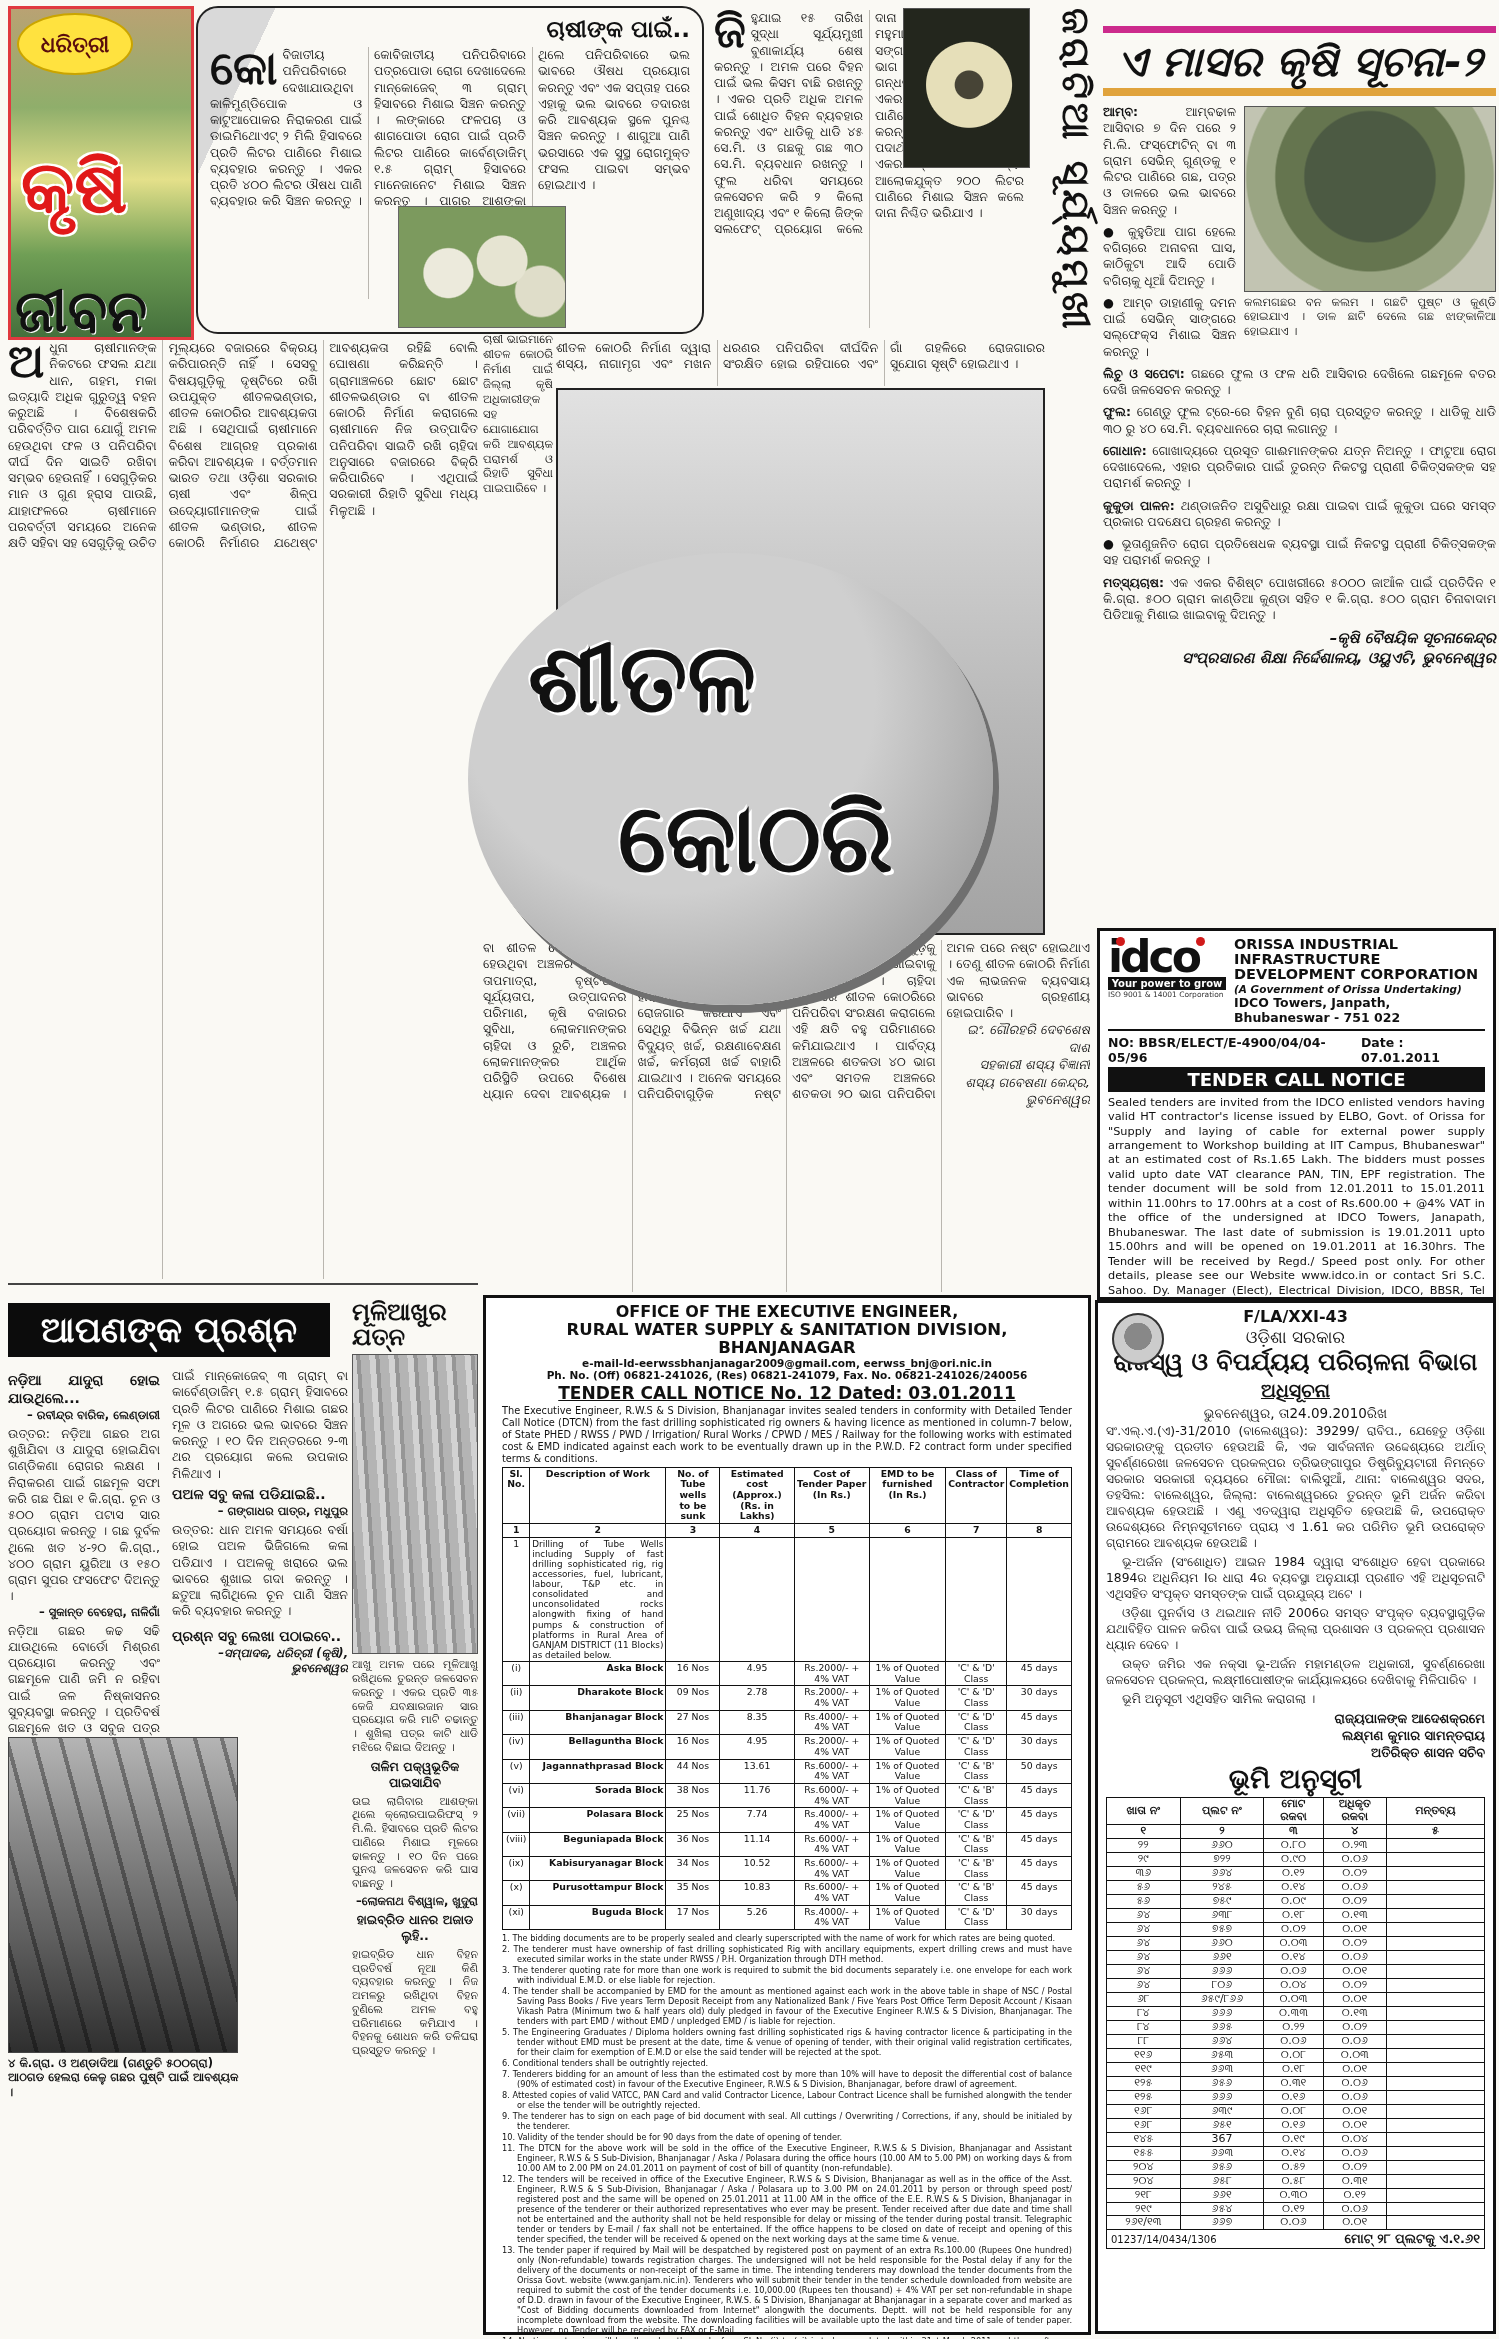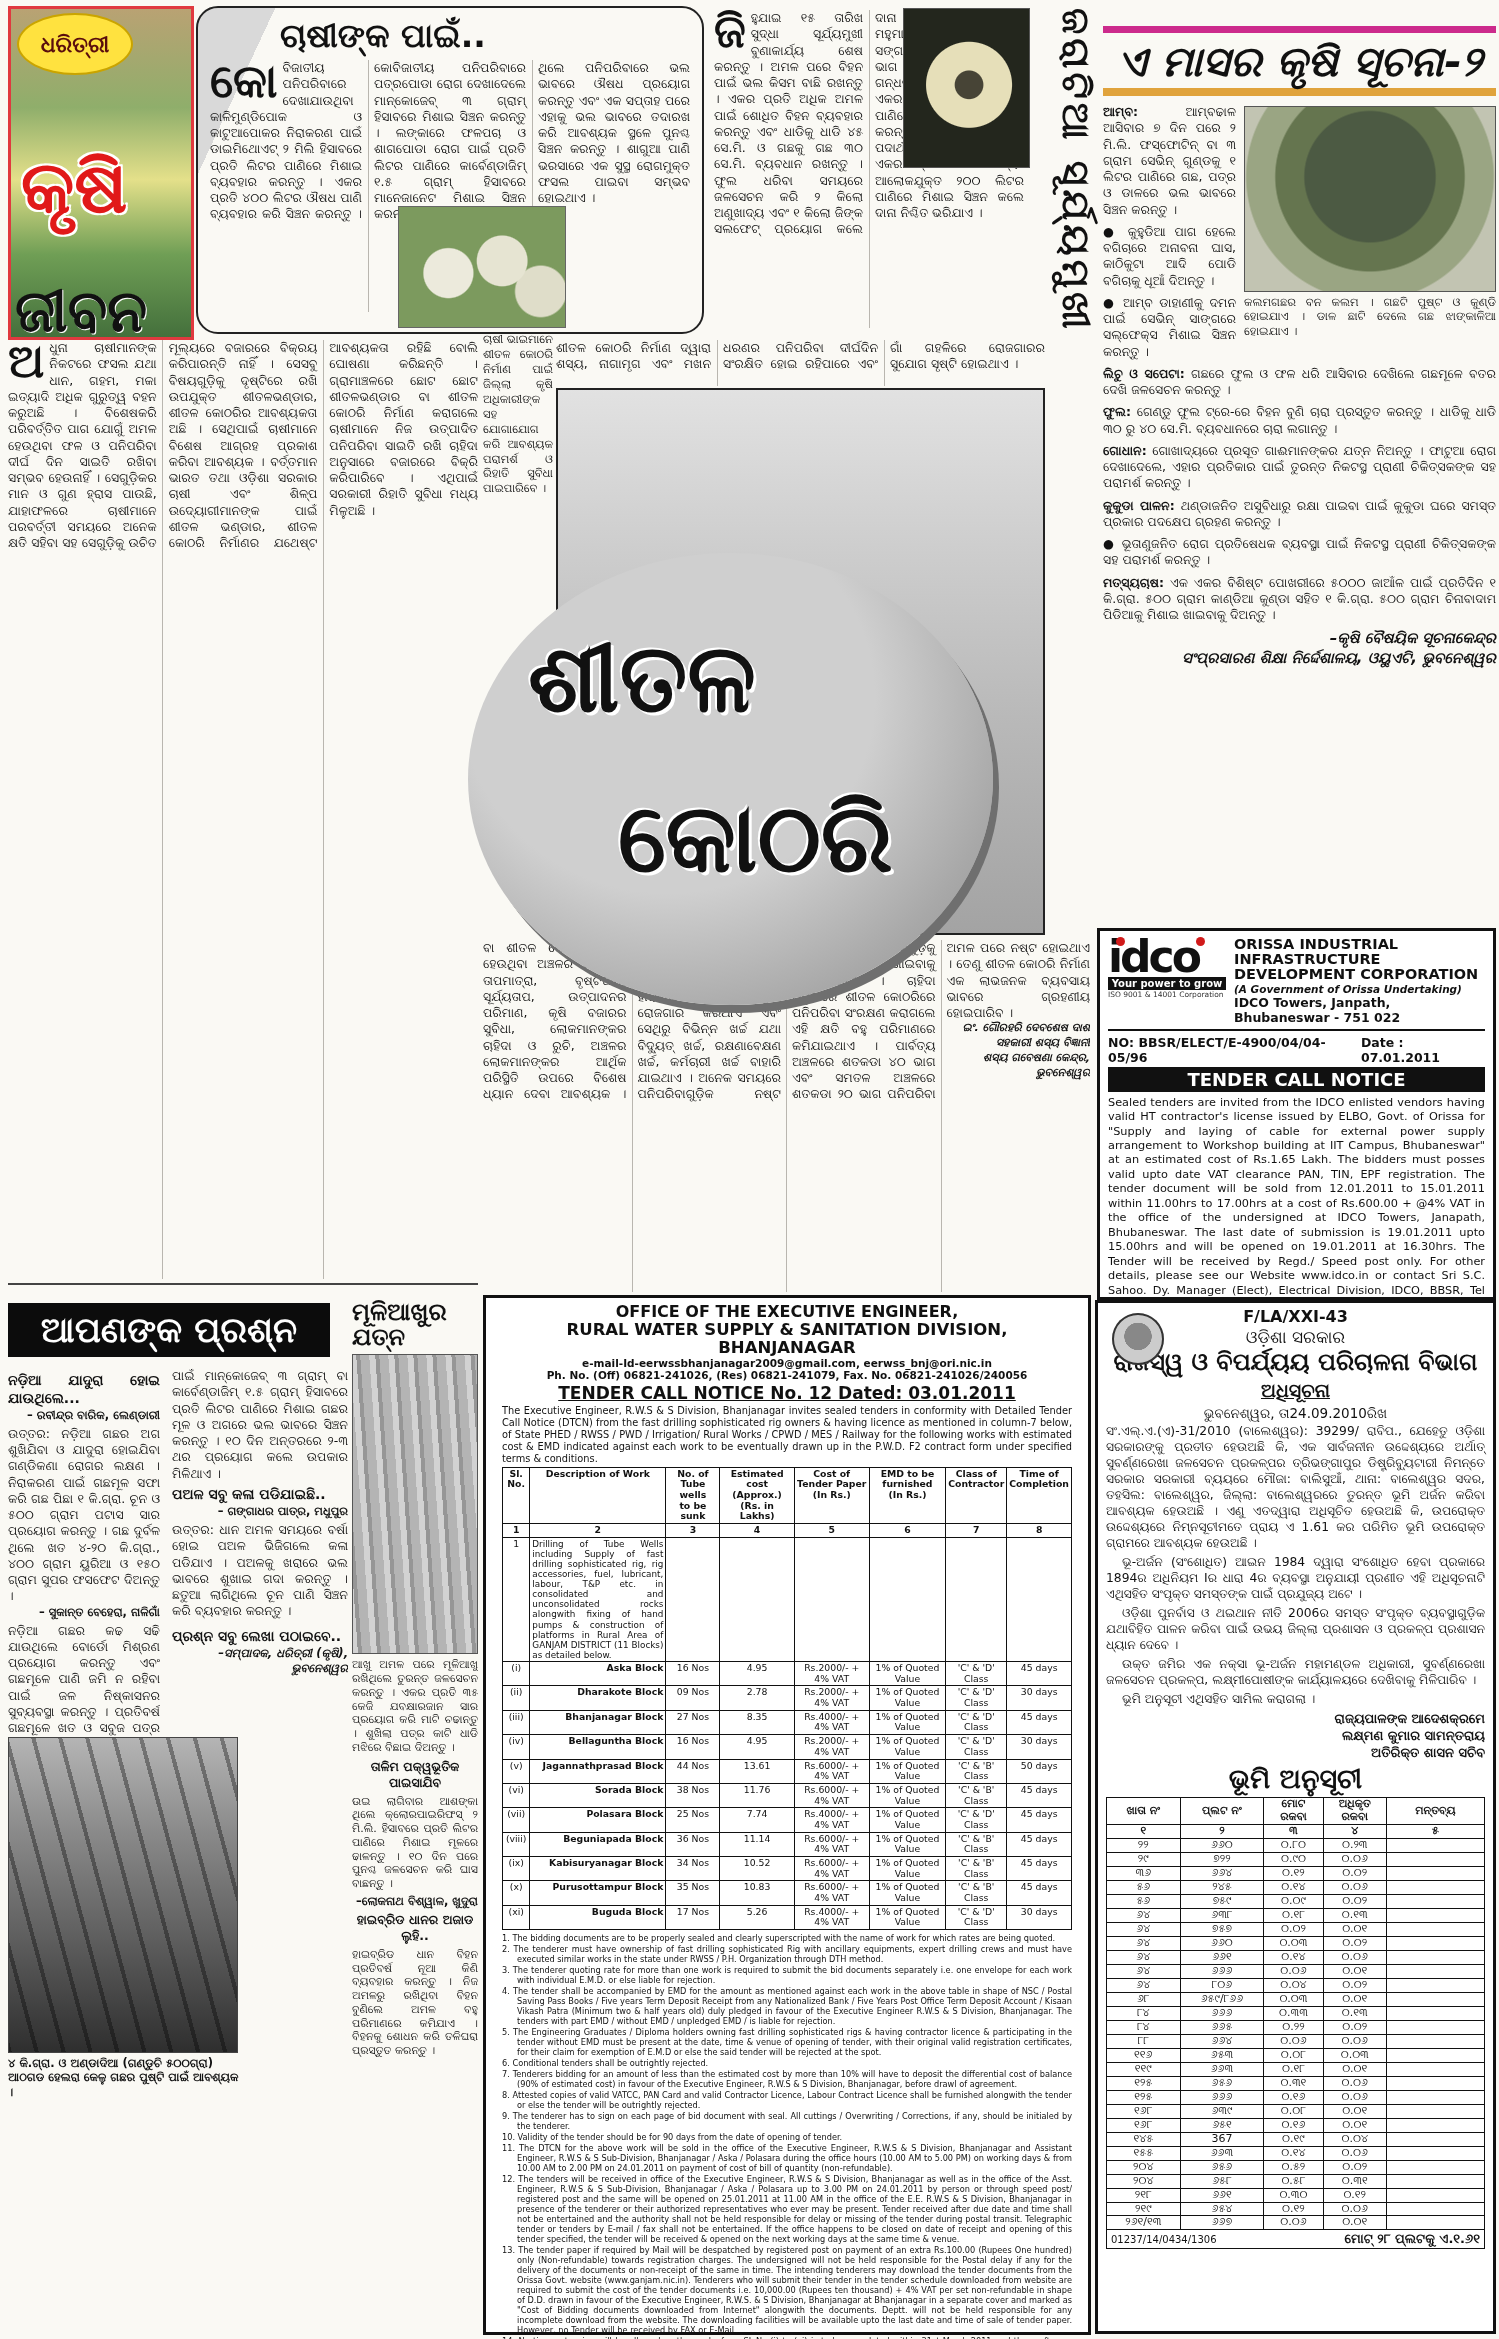--- a/index.html
+++ b/index.html
@@ -24,21 +24,21 @@
     border:2px solid #caa400;border-radius:50%;display:flex;align-items:center;justify-content:center;
     font-weight:bold;font-size:22px;color:#5a0d0d;}
   #masthead .t1{position:absolute;left:10px;top:136px;font-size:72px;font-weight:900;color:#e11919;
     text-shadow:2px 2px 0 #fff,-2px -2px 0 #fff,2px -2px 0 #fff,-2px 2px 0 #fff;}
   #masthead .t2{position:absolute;left:4px;top:268px;font-size:58px;font-weight:900;color:#111;
     text-shadow:1px 1px 0 #fff;}
   
   #topmid{left:196px;top:6px;width:508px;height:328px;border:2.5px solid #222;border-radius:22px;
     padding:8px 12px;box-sizing:border-box;background:
     linear-gradient(115deg,#d9d9d9 0 70px,transparent 70px);}
-  #topmid h2{margin:0 0 4px 70px;font-size:33px;}
+  #topmid h2{margin:0 0 4px 70px;font-size:23px;text-align:right;}
   #cauliflower{left:398px;top:206px;width:168px;height:122px;background:
     radial-gradient(circle at 30% 55%,#eceadc 0 18%,transparent 19%),
     radial-gradient(circle at 62% 45%,#e6e4d2 0 20%,transparent 21%),
     radial-gradient(circle at 85% 70%,#dfddc9 0 15%,transparent 16%),#7c9a5e;
     box-shadow:0 0 0 1px #666 inset;}
   
   #sunart{left:708px;top:6px;width:322px;height:328px;padding:4px 6px;box-sizing:border-box;}
   #sunphoto{left:903px;top:8px;width:127px;height:160px;background:
     radial-gradient(circle at 52% 48%,#474436 0 13%,#e6dfb9 14% 40%,#23261d 41% 100%);
     box-shadow:0 0 0 1px #555 inset;}
@@ -67,21 +67,21 @@
     background-blend-mode:multiply;box-shadow:0 0 0 2px #222 inset;}
   #stripabove{left:556px;top:340px;width:489px;height:46px;overflow:hidden;}
   #oval{left:468px;top:553px;width:525px;height:452px;border-radius:50%;
     background:radial-gradient(ellipse at 38% 32%,#cfcfcf 0 45%,#a8a8a8 75%,#8e8e8e 100%);
     box-shadow:6px 8px 0 #6f6f6f;z-index:3;}
   #oval .l1{position:absolute;left:60px;top:70px;font-size:95px;font-weight:900;
     text-shadow:3px 3px 0 #fff,-2px -2px 0 #fff;}
   #oval .l2{position:absolute;left:150px;top:230px;font-size:95px;font-weight:900;
     text-shadow:3px 3px 0 #fff,-2px -2px 0 #fff;}
   #coldbelow{left:483px;top:940px;width:607px;height:352px;overflow:hidden;}
-  #coldbelow .byline{text-align:right;font-weight:bold;font-style:italic;font-size:11px;line-height:1.35;}
+  #coldbelow .byline{text-align:right;font-weight:normal;font-style:italic;font-size:13px;line-height:1.35;}
   
   #idco{left:1097px;top:928px;width:399px;height:372px;border:3px solid #111;background:#fff;
     padding:6px 8px;box-sizing:border-box;}
   #idco .hd{display:flex;gap:8px;border-bottom:2px solid #111;padding-bottom:4px;}
   #idcologo{width:118px;flex:0 0 auto;position:relative;}
   #idcologo .word{font-size:44px;font-weight:900;letter-spacing:-3px;line-height:.9;}
   #idcologo .dot{position:absolute;width:9px;height:9px;border-radius:50%;background:#d11a1a;}
   #idcologo .grow{background:#111;color:#fff;font-size:10px;font-weight:bold;text-align:center;padding:1px 0;}
   #idcologo .iso{font-size:7.5px;color:#333;}
   #idco .org1{font-size:14.5px;font-weight:900;line-height:1.05;}

